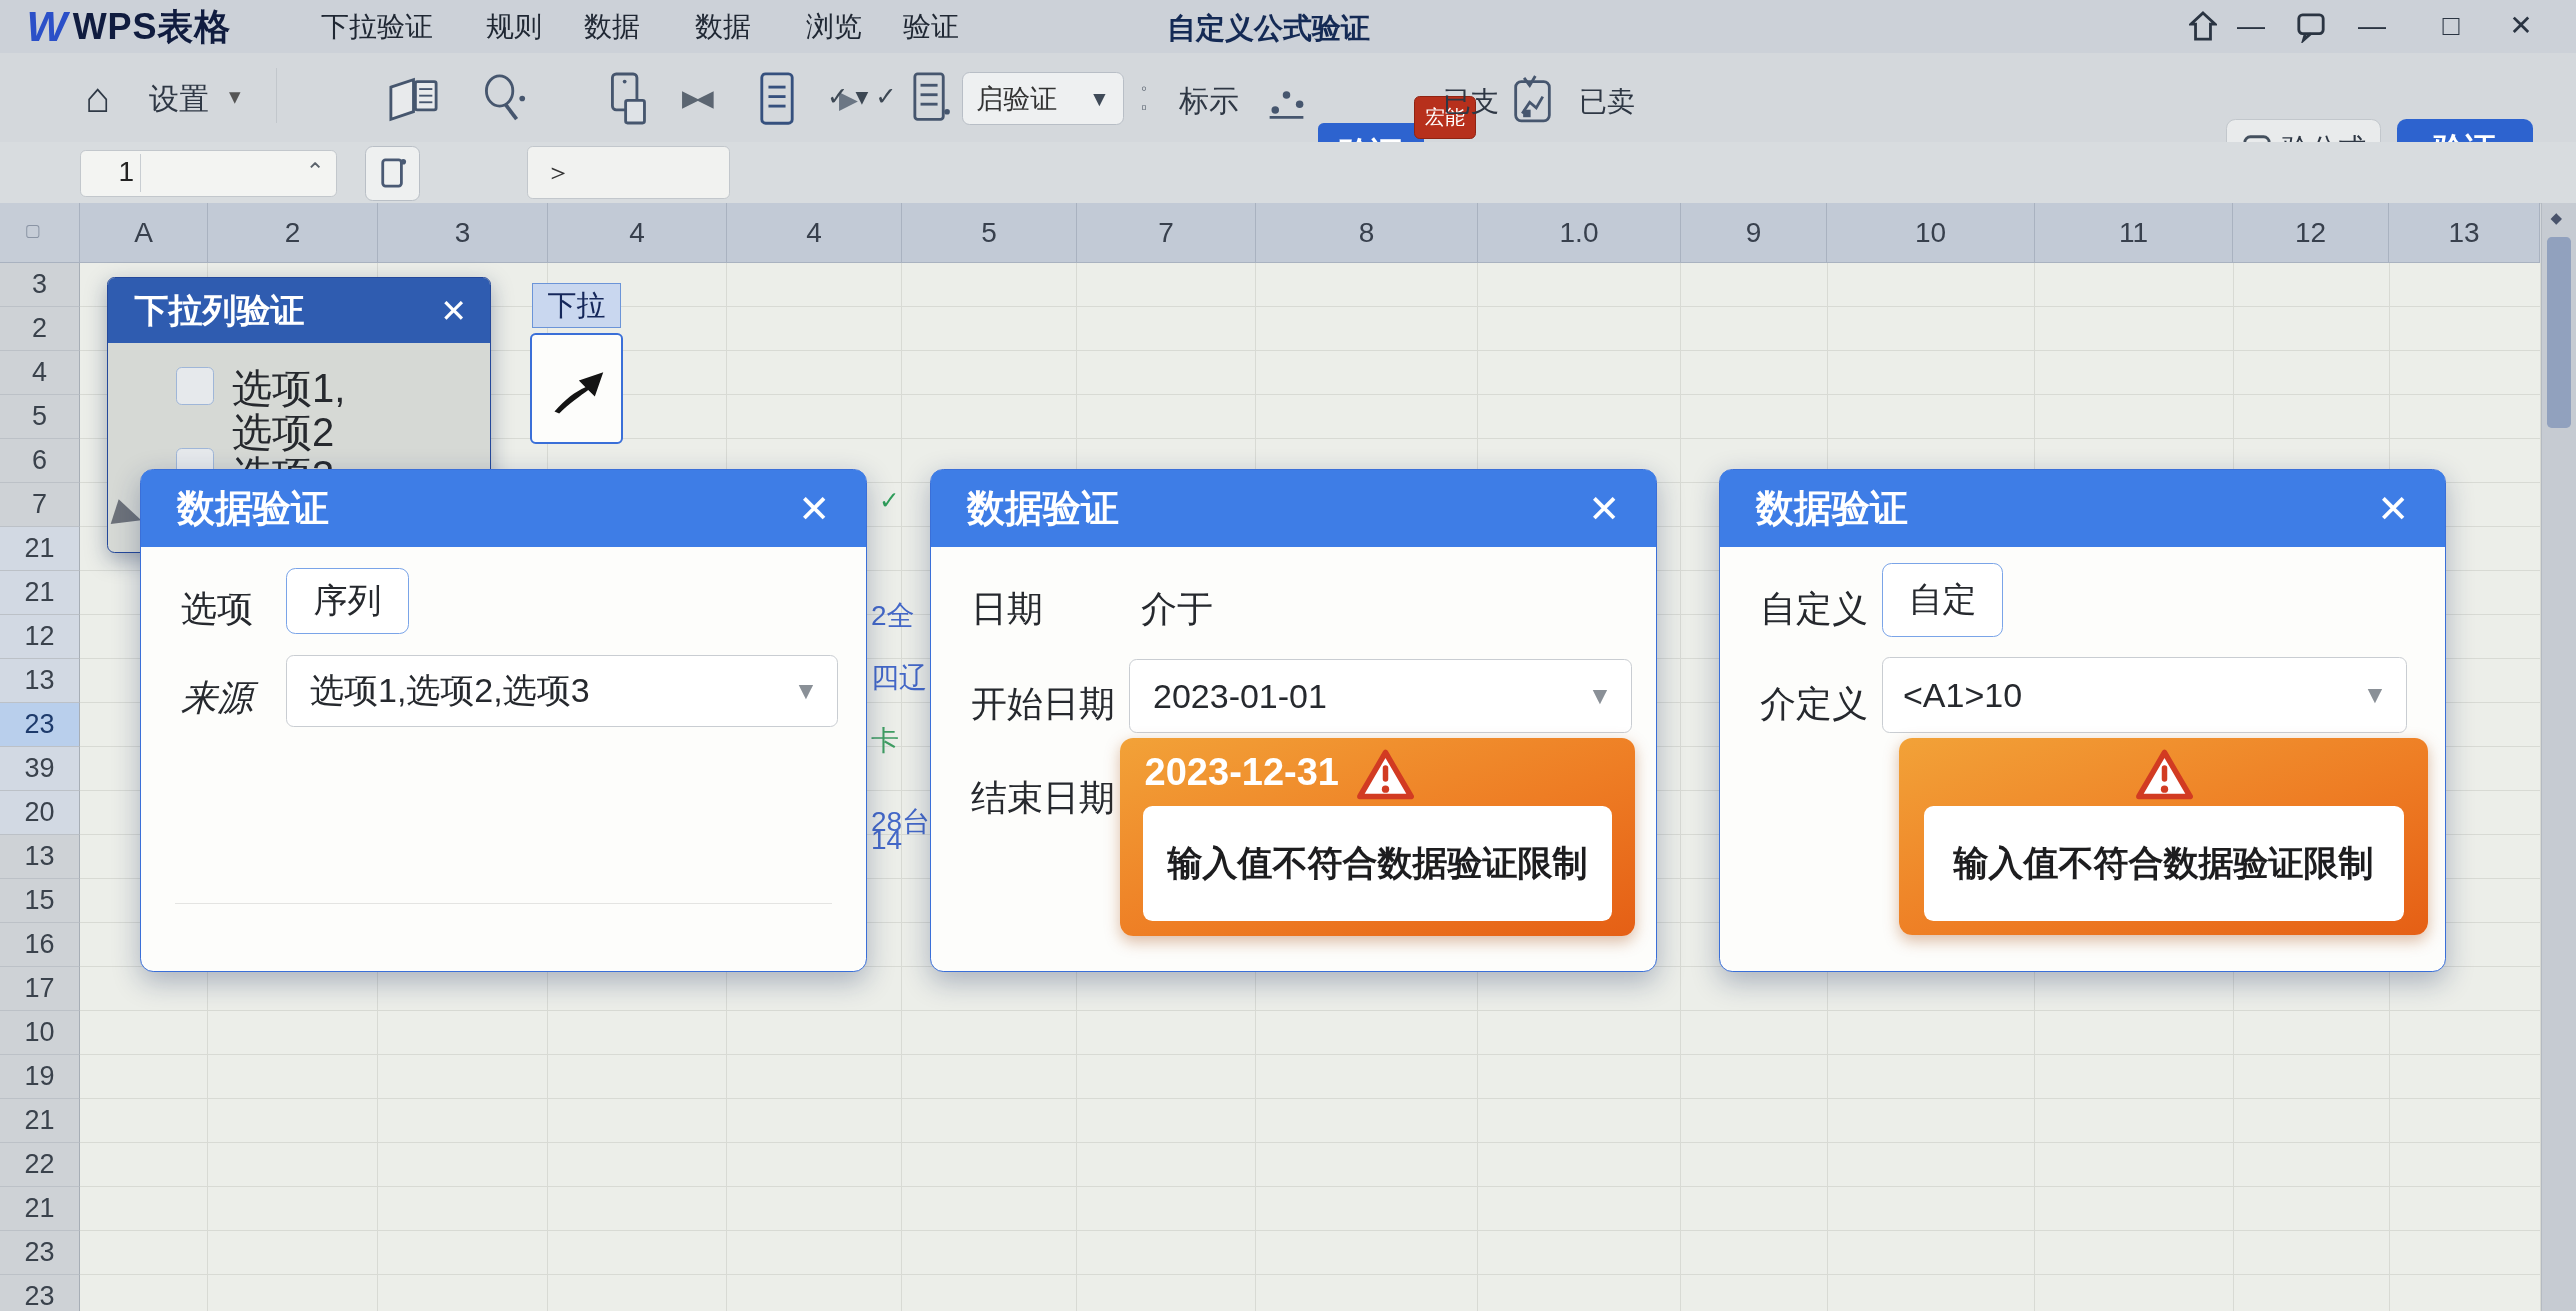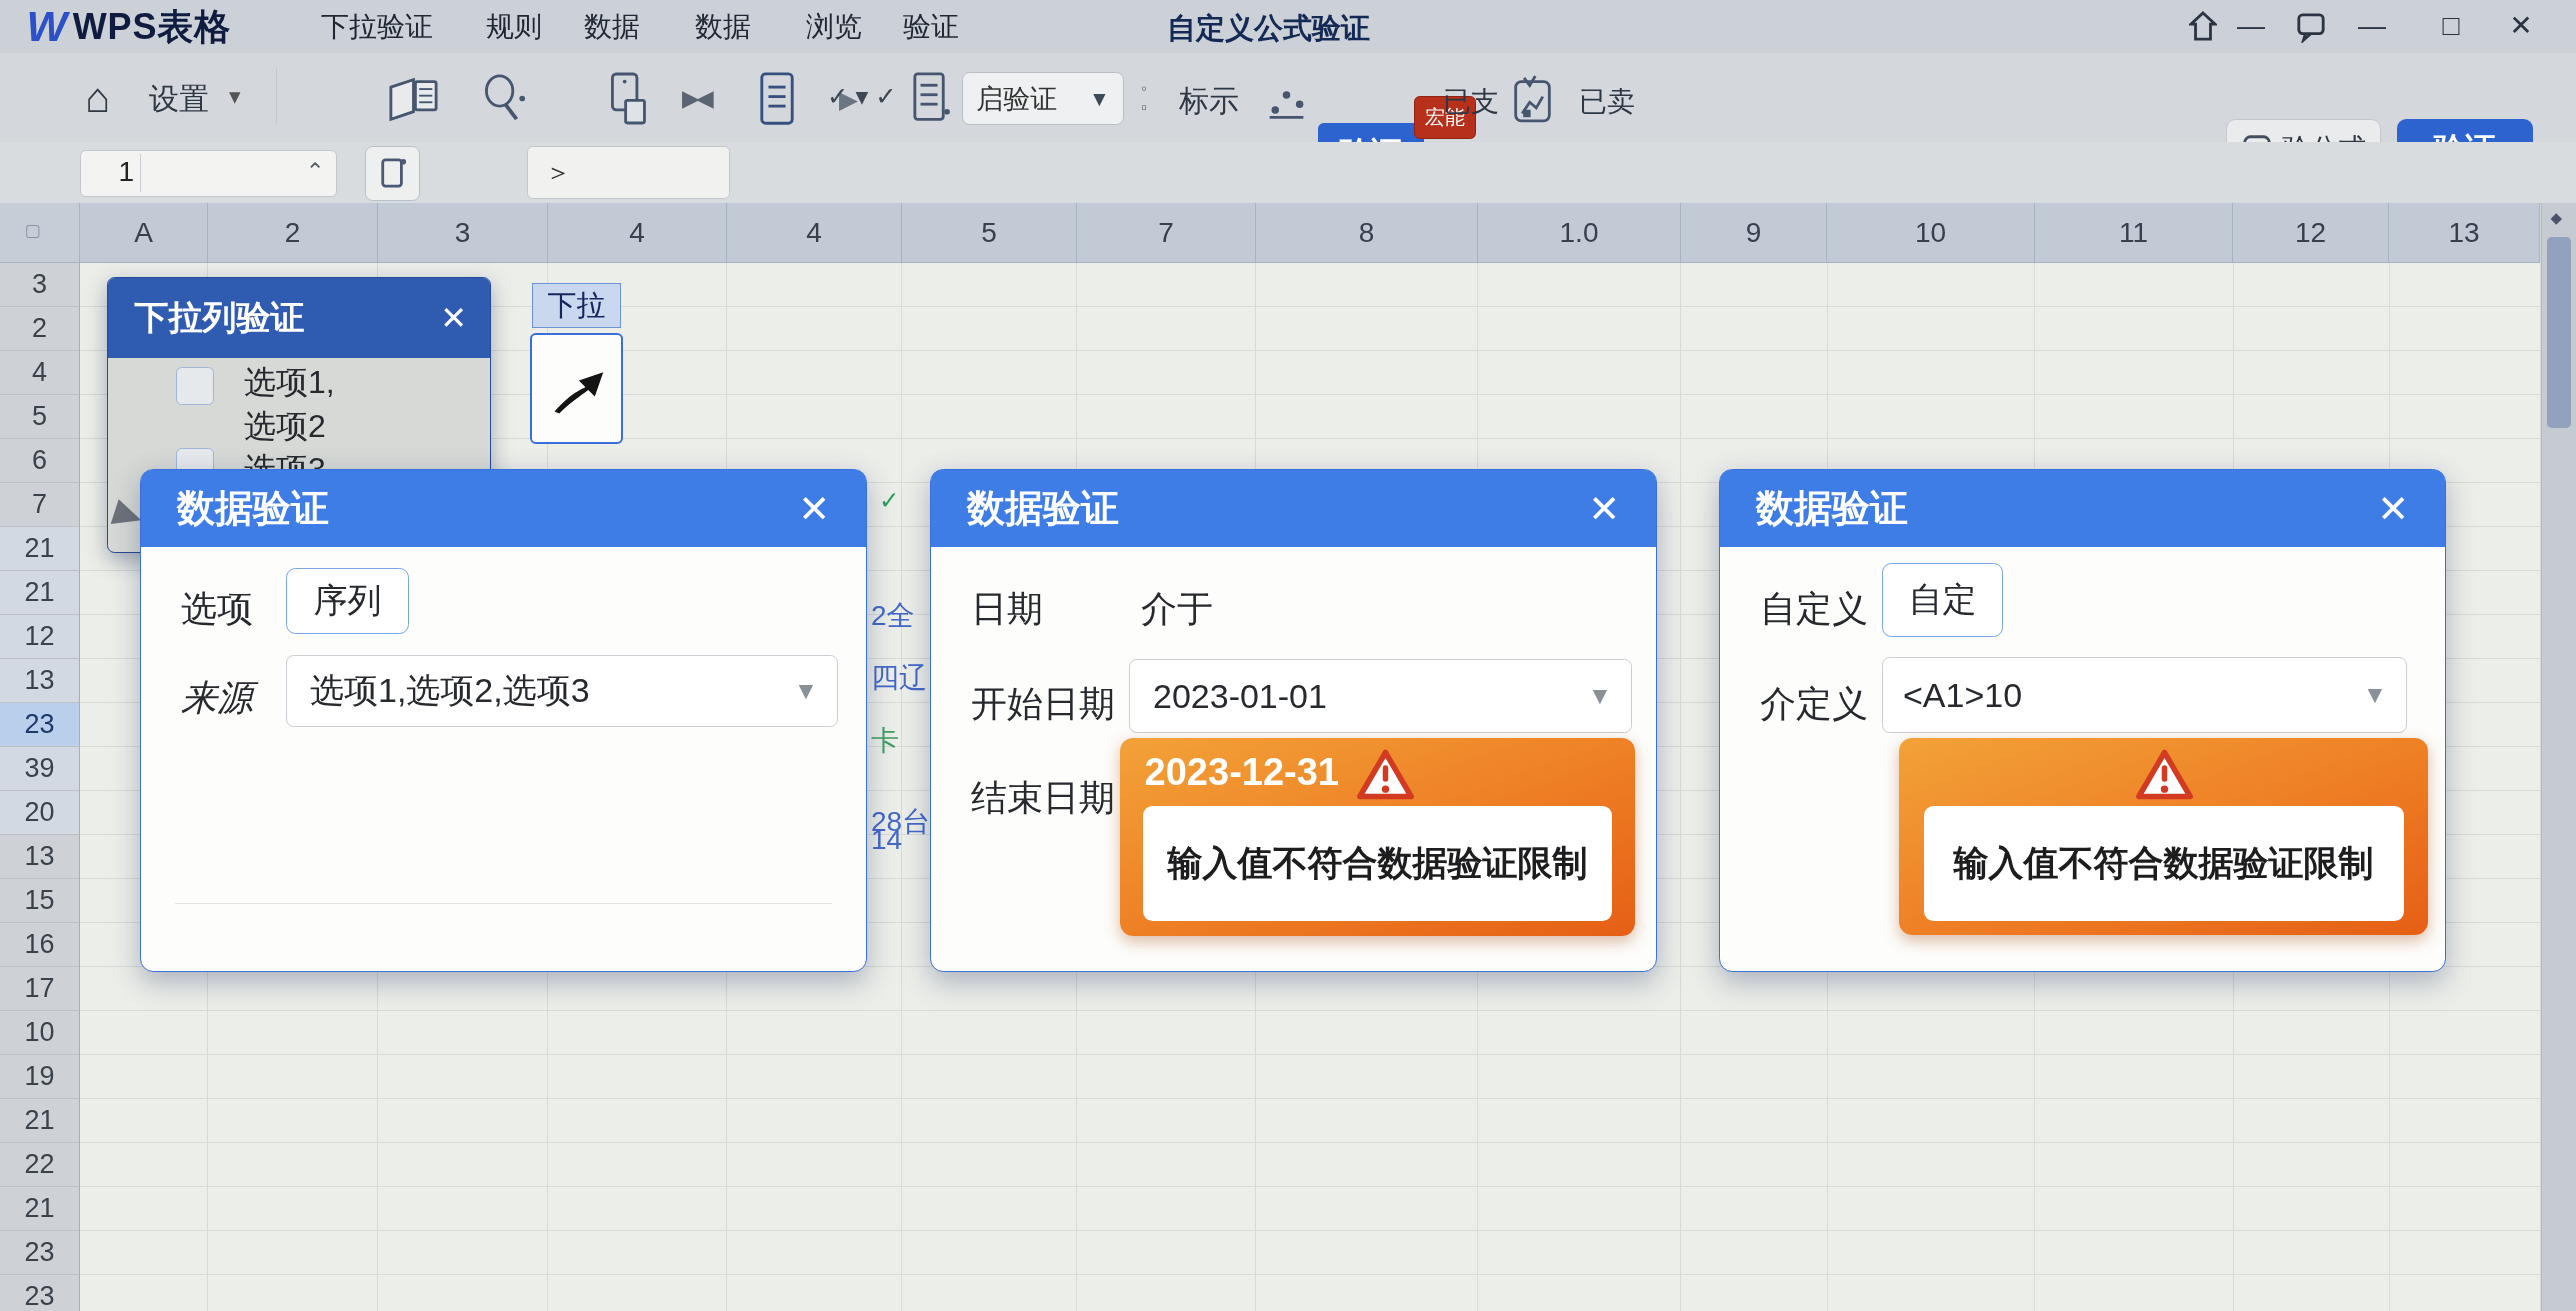--- a/index.html
+++ b/index.html
@@ -76,26 +76,26 @@
     border:2.8px solid #3a6fd8;border-radius:5.7px;box-sizing:border-box;z-index:1;
     display:flex;align-items:center;justify-content:center;}
   .hint-text{position:absolute;left:525px;top:435px;z-index:1;font-size:38px;color:#3c3f45;letter-spacing:0.9px;white-space:nowrap;}
   .frag{position:absolute;left:871px;z-index:1;font-size:28px;color:#4468c8;}
   .frag.green{color:#3f9e63;}
   .greenmark{position:absolute;left:879px;top:486px;z-index:1;font-size:24.6px;color:#2f9e5a;}
   
   .mini{position:absolute;left:107px;top:277px;width:384px;height:276px;z-index:2;
     border:0.9px solid #24489a;border-radius:7.6px;box-shadow:0 7.6px 21px rgba(20,40,80,.35);
     background:#d6d9d5;box-sizing:border-box;overflow:hidden;}
-  .mini-title{height:80px;background:#2f5cb0;color:#fff;display:flex;align-items:center;
+  .mini-title{height:65px;background:#2f5cb0;color:#fff;display:flex;align-items:center;
     justify-content:space-between;padding:0 23px 0 26.4px;font-size:34px;font-weight:bold;}
   .mini-close{font-size:32px;font-weight:normal;}
   .mini-check{position:absolute;left:68px;width:38px;height:38px;background:#e6e9ec;
     border:1.9px solid #9fb6d8;border-radius:5.7px;box-sizing:border-box;}
-  .mini-opt{position:absolute;left:136px;font-size:32px;color:#26292e;}
+  .mini-opt{position:absolute;left:124px;font-size:40px;color:#26292e;}
   .mini-pointer{position:absolute;left:5.7px;top:225px;width:0;height:0;border-left:28px solid #6d727a;
     border-top:13.2px solid transparent;border-bottom:13.2px solid transparent;transform:rotate(18deg);}
   
   .dlg{position:absolute;top:469px;width:727px;height:503px;background:#fdfdfb;z-index:5;
     border:1.9px solid #3a6fd8;border-radius:13.2px;box-shadow:0 9.4px 28px rgba(20,40,90,.30);
     box-sizing:border-box;}
   .dlg-title{position:absolute;left:0;top:0;right:0;height:77px;background:#3e7de6;
     border-radius:10.4px 10.4px 0 0;color:#fff;display:flex;align-items:center;justify-content:space-between;
     padding:0 36px;font-size:38px;font-weight:bold;}
   .dlg-close{font-size:38px;font-weight:normal;}

